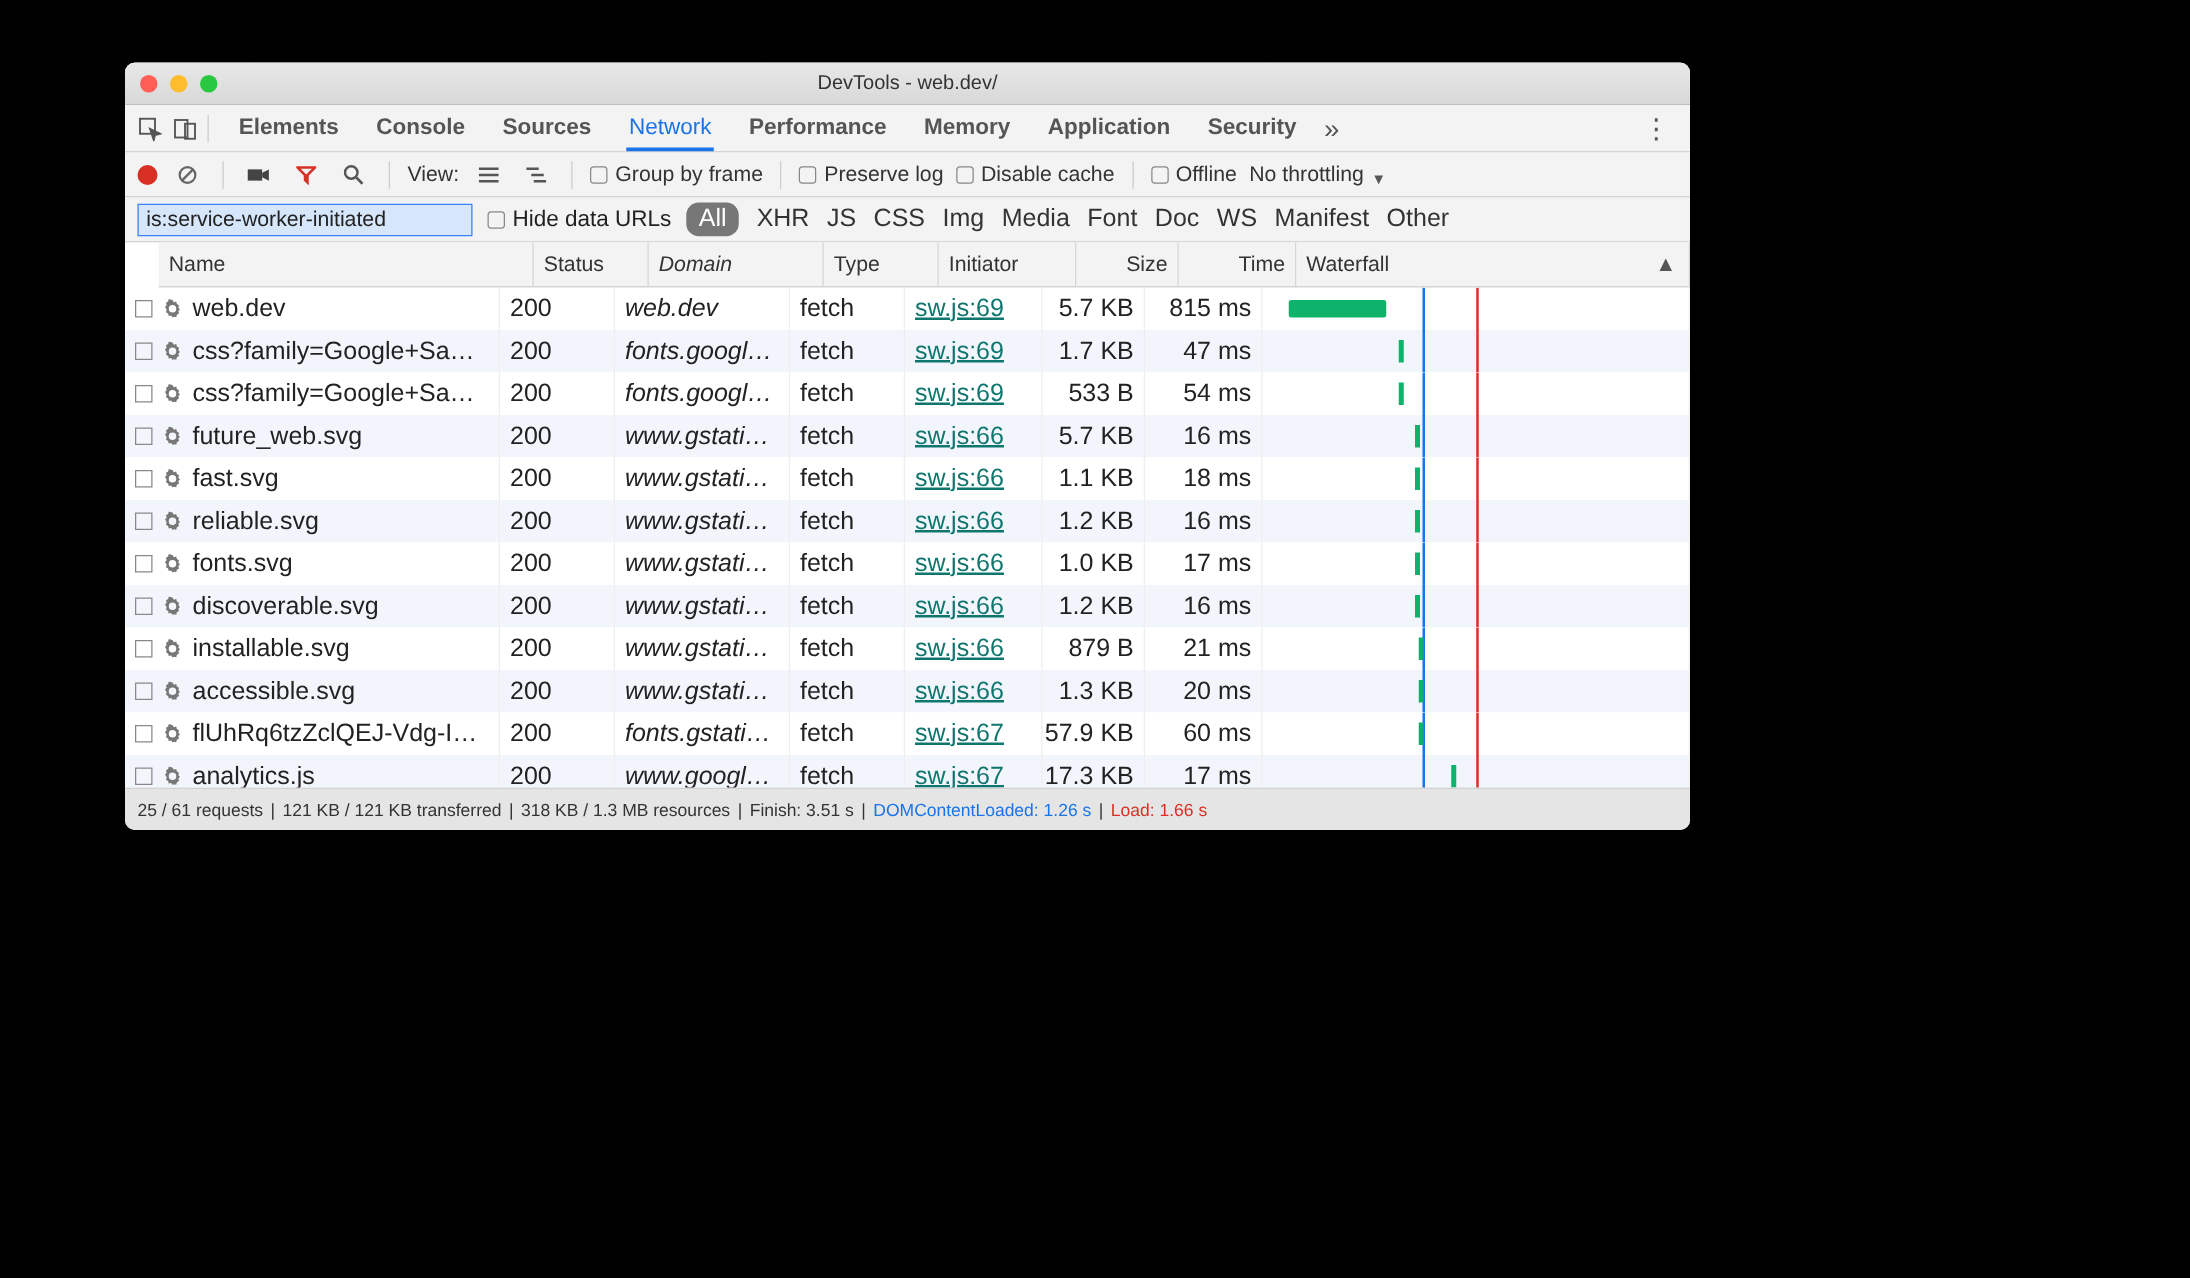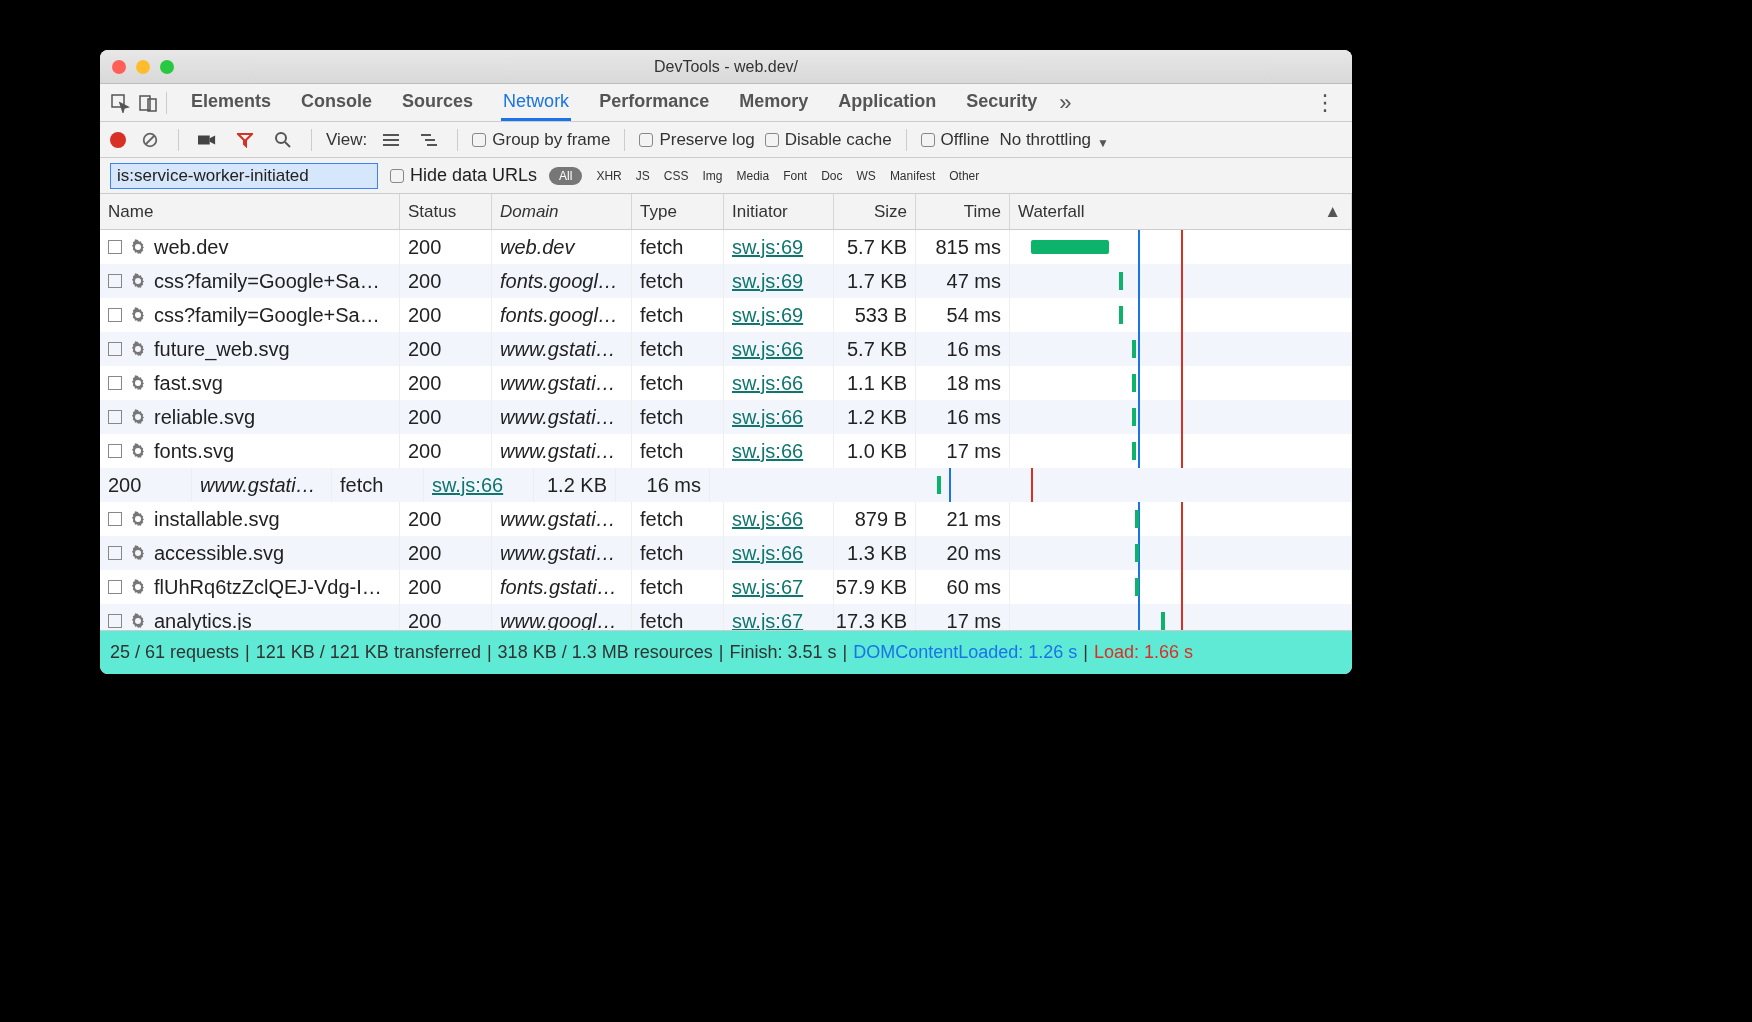--- a/index.html
+++ b/index.html
@@ -66,25 +66,25 @@
   .caret{font-size:12px;color:#555;}
   
   .filterbar{
     height:36px; background:#f3f3f3; border-bottom:1px solid #ccc;
     display:flex; align-items:center; gap:12px; padding:0 10px; font-size:18px;
   }
   .filter-input{
     width:268px;height:26px;border:1px solid #3b82f6;background:#d6e6fb;
     padding:0 6px;font-size:17px;color:#222;
   }
-  .type-filters{display:flex;gap:14px;align-items:center;font-size:12px;color:#333;}
+  .type-filters{display:flex;gap:14px;align-items:center;font-size:20px;color:#333;}
   .type-filters .pill{background:#777;color:#fff;border-radius:10px;padding:2px 10px;}
   
   .grid{display:flex;flex-direction:column;background:#fff;}
-  .hdr{display:flex;height:36px;border-bottom:1px solid #ccc;background:#f3f3f3;font-size:17px;color:#333;}
+  .hdr{display:flex;height:36px;border-bottom:1px solid #ccc;background:#f3f3f3;font-size:17px;color:#333;margin-left:27px;}
   .hdr .col{display:flex;align-items:center;padding:0 8px;border-right:1px solid #d6d6d6;}
   .col.name{width:300px;} .col.status{width:92px;} .col.domain{width:140px;font-style:italic;}
   .col.type{width:92px;} .col.init{width:110px;} .col.size{width:82px;text-align:right;justify-content:flex-end;}
   .col.time{width:94px;text-align:right;justify-content:flex-end;}
   .col.wf{flex:1;position:relative;}
   .hdr .wf .sort{position:absolute;right:10px;color:#555;}
   .rows{max-height:400px;overflow:hidden;}
   .row{display:flex;height:34px;font-size:20px;color:#222;align-items:center;}
   .row:nth-child(odd){background:#fff;}
   .row:nth-child(even){background:#f2f6fc;}
@@ -95,22 +95,22 @@
   .gear{width:16px;height:16px;color:#777;flex-shrink:0;}
   .initlink{color:#0f766e;text-decoration:underline;cursor:pointer;}
   
   .wf-track{position:relative;width:100%;height:100%;}
   .wf-blue{position:absolute;top:0;bottom:0;width:2px;background:#1a73e8;}
   .wf-red{position:absolute;top:0;bottom:0;width:2px;background:#d93025;}
   .wf-bar{position:absolute;top:10px;height:14px;background:#0db26b;border-radius:2px;}
   .wf-tick{position:absolute;top:8px;height:18px;width:4px;background:#0db26b;}
   
   .statusbar{
-    height:44px;background:#5eead4;border-top:1px solid #ccc;
-    display:flex;align-items:center;gap:6px;padding:0 10px;font-size:18px;color:#333;
+    height:34px;background:#e5e5e5;border-top:1px solid #ccc;
+    display:flex;align-items:center;gap:6px;padding:0 10px;font-size:14px;color:#333;
   }
   .statusbar .blue{color:#1a73e8;} .statusbar .red{color:#d93025;}
   svg{display:block;}
 </style>
 </head>
 <body>
 
 <div class="window">
 
   <div class="titlebar">
@@ -428,20 +428,31 @@
           <div class="col time">17 ms</div>
           <div class="col wf">
             <div class="wf-track">
               <div class="wf-blue" style="left:37%"></div>
               <div class="wf-red" style="left:50%"></div>
               <div class="wf-tick" style="left:35%"></div>
             </div>
           </div>
         </div>
         <div class="row">
+          <div class="col name">
+            <div class="name-cell">
+              <span class="row-checkbox"></span>
+              <span>
+                <svg class="gear" viewBox="0 0 16 16" fill="#777">
+                  <path d="M8 1l1 1.7 2-0.5 0.5 2 1.7 1-0.5 2 1.3 1.3-1.3 1.3 0.5 2-1.7 1-0.5 2-2-0.5L8 15l-1-1.7-2 0.5-0.5-2-1.7-1 0.5-2L2 6.5 3.3 5.2 2.8 3.2l1.7-1 0.5-2 2 0.5L8 1zM8 5a3 3 0 100 6 3 3 0 000-6z"></path>
+                </svg>
+              </span>
+              <span>discoverable.svg</span>
+            </div>
+          </div>
           <div class="col status">200</div>
           <div class="col domain">www.gstati…</div>
           <div class="col type">fetch</div>
           <div class="col init">
             <span class="initlink">sw.js:66</span>
           </div>
           <div class="col size">1.2 KB</div>
           <div class="col time">16 ms</div>
           <div class="col wf">
             <div class="wf-track">

